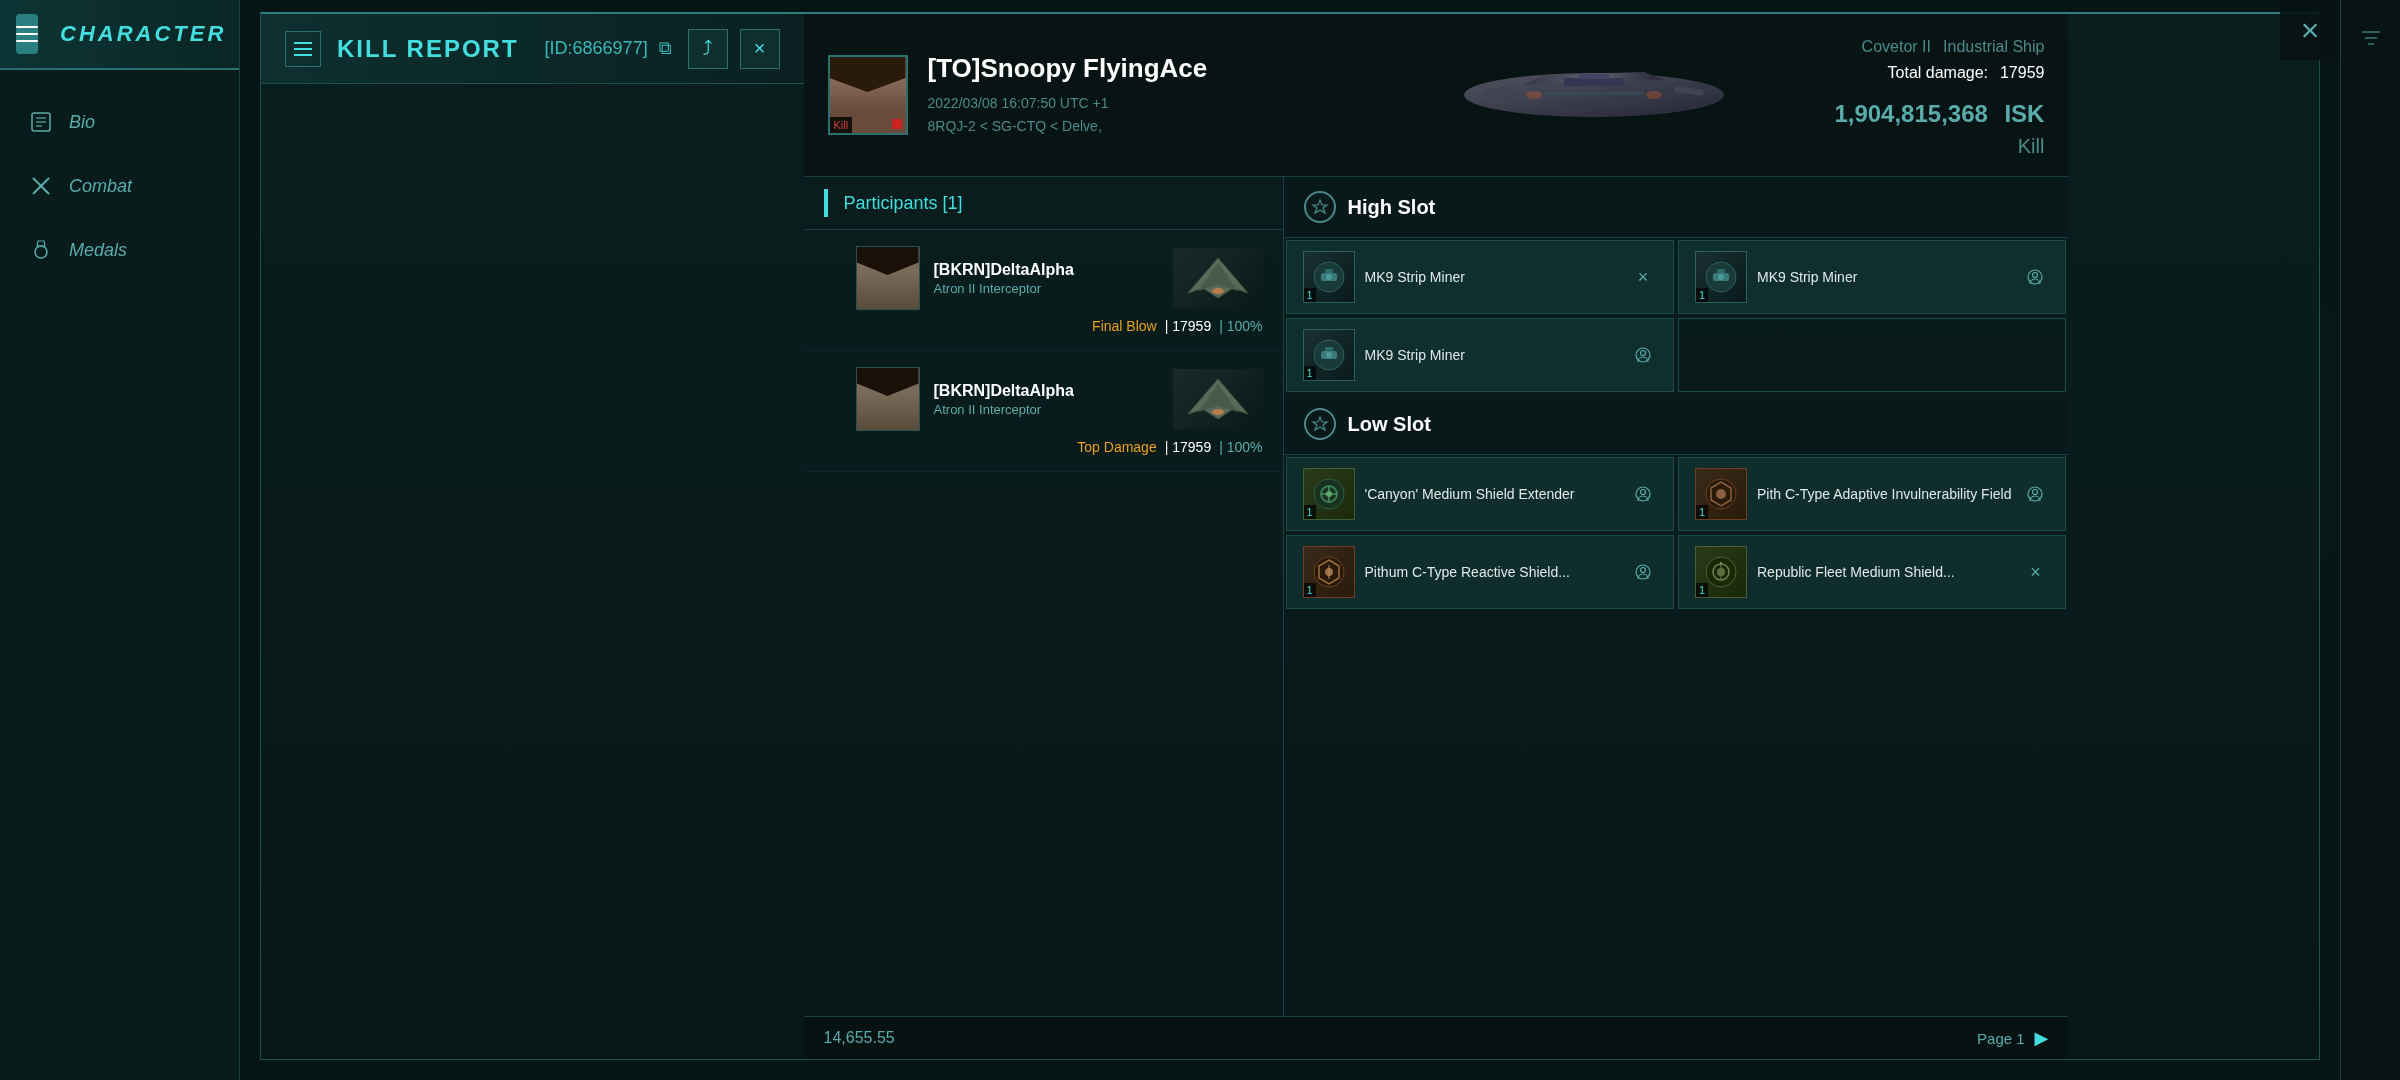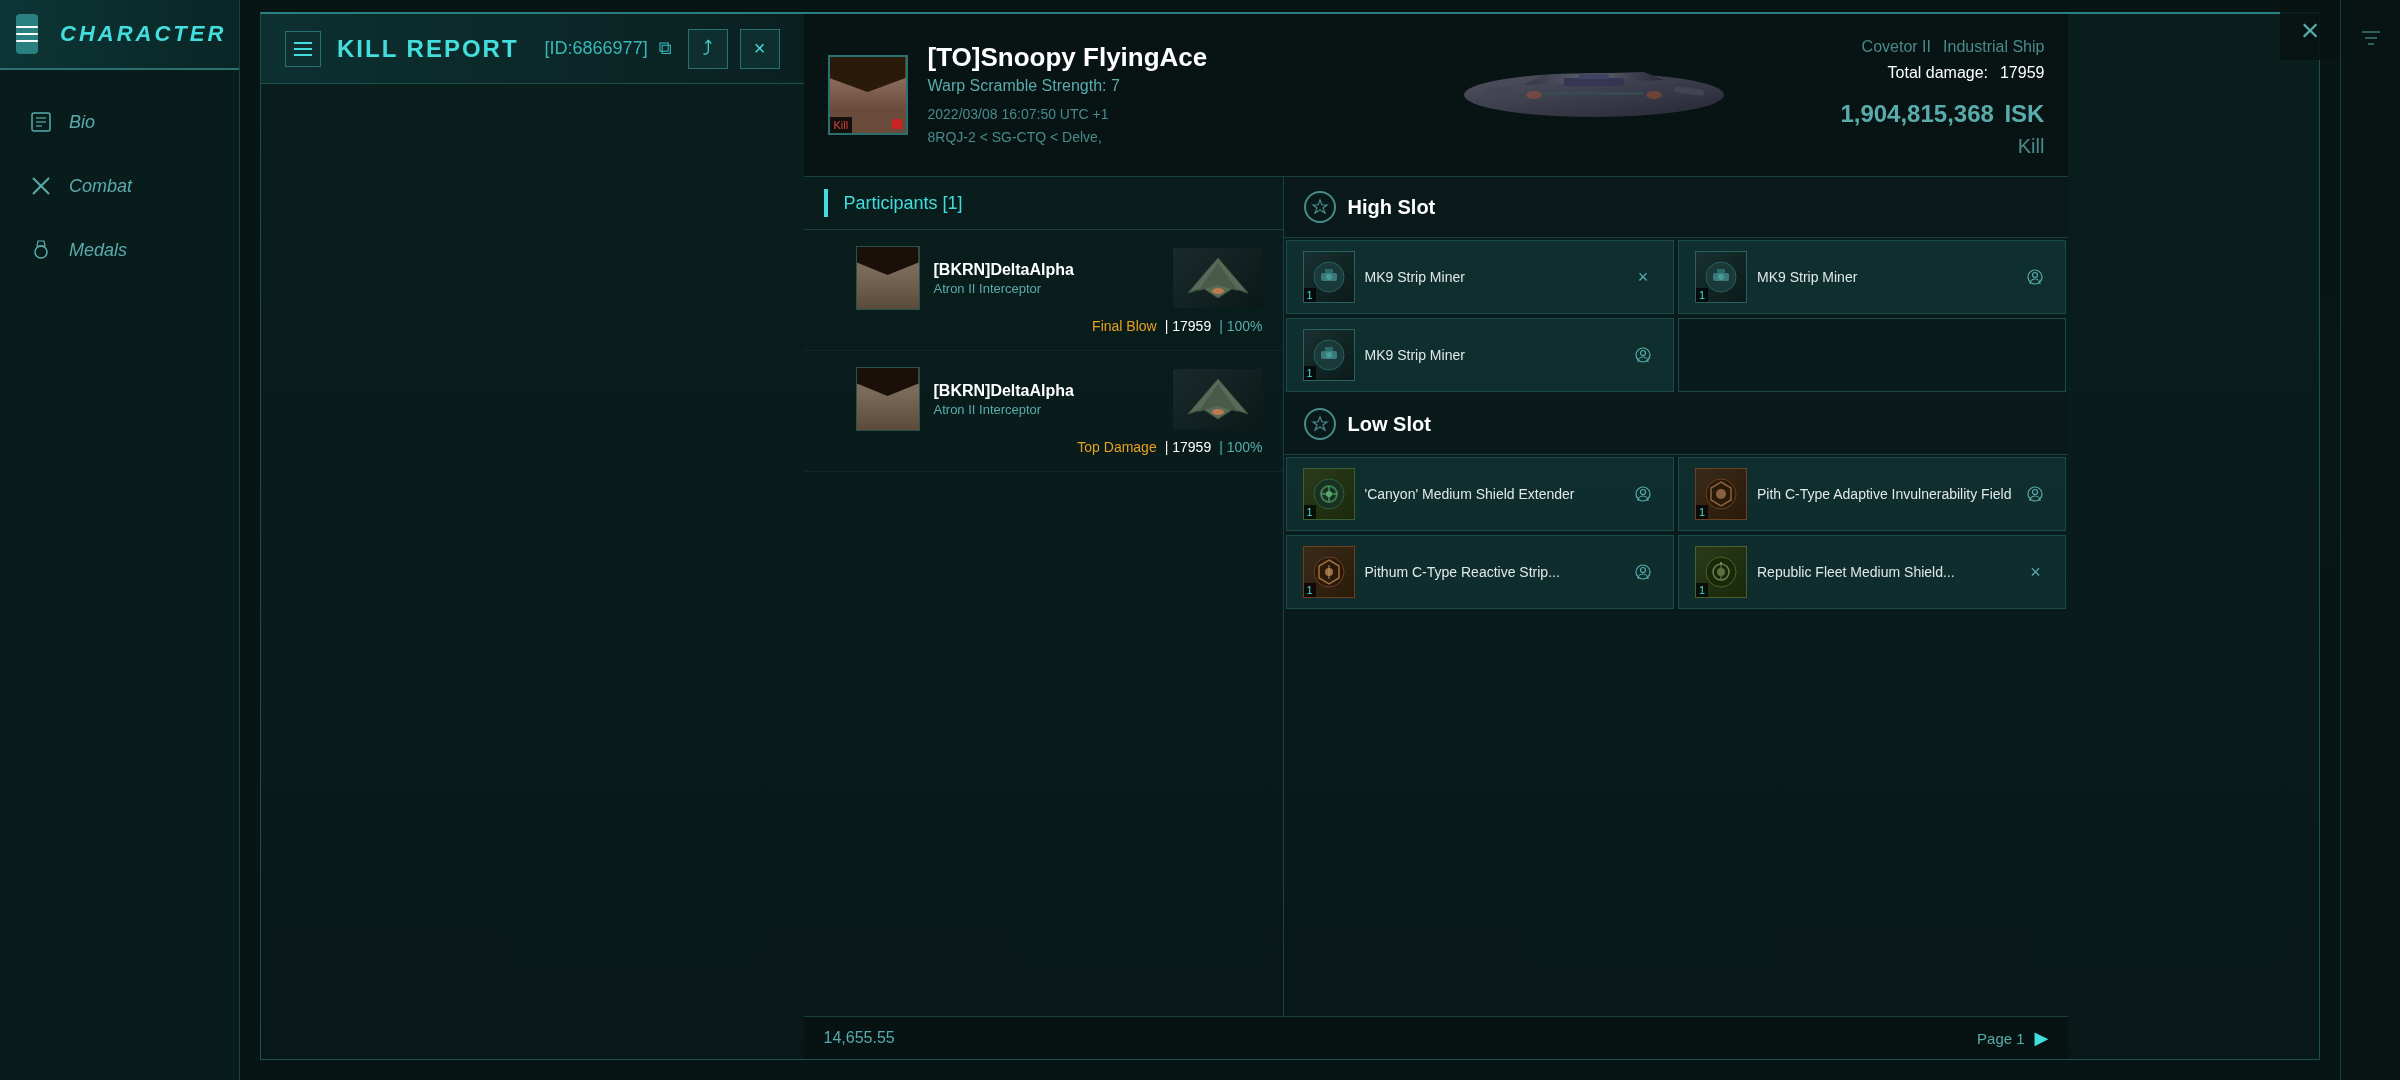--- a/index.html
+++ b/index.html
@@ -269,20 +269,21 @@
 
     .kr-isk-value {
       color: #e8a020;
       font-size: 38px;
       font-weight: bold;
       margin-top: 6px;
     }
     .kr-isk-value span {
       color: #5aacac;
       font-size: 24px;
+      margin-left: 6px;
     }
 
     .kr-kill-badge {
       color: #4a8a8a;
       font-size: 20px;
       margin-top: 4px;
     }
 
     
     .kr-body {
@@ -628,21 +629,20 @@
         <div class="kr-avatar">
           <div class="avatar-face">
             <div class="avatar-hair"></div>
           </div>
           <div class="avatar-red-dot"></div>
           <div class="avatar-kill-label">Kill</div>
         </div>
 
         <div class="kr-pilot-info">
           <div class="kr-pilot-name">[TO]Snoopy FlyingAce</div>
-          <div class="kr-pilot-sub">Warp Scramble Strength: 7</div>
           <div class="kr-date-loc">
             <div>2022/03/08 16:07:50 UTC +1</div>
             <div>8RQJ-2 &lt; SG-CTQ &lt; Delve,</div>
           </div>
         </div>
 
         <div class="kr-ship-image">
           <svg class="ship-silhouette" width="300" height="130" viewBox="0 0 300 130">
 
             <defs>
@@ -884,21 +884,21 @@
             <div class="slot-item">
               <div class="slot-item-icon" style="background: linear-gradient(135deg, #3a2a1a, #2a1a0a); border-color:#6a4020;">
                 <svg width="36" height="36" viewBox="0 0 36 36" fill="none">
                   <circle cx="18" cy="18" r="15" fill="#2a1808" stroke="#6a4020" stroke-width="1"></circle>
                   <polygon points="18,6 28,12 28,24 18,30 8,24 8,12" stroke="#9a7040" stroke-width="1.5" fill="none"></polygon>
                   <circle cx="18" cy="18" r="4" fill="#9a7040"></circle>
                   <line x1="18" y1="11" x2="18" y2="25" stroke="#ba9060" stroke-width="1"></line>
                 </svg>
                 <span class="slot-item-count">1</span>
               </div>
-              <span class="slot-item-name">Pithum C-Type Reactive Strip...</span>
+              <span class="slot-item-name">Pithum C-Type Reactive Shield...</span>
               <div class="slot-item-action">
                 <svg width="18" height="18" viewBox="0 0 18 18" fill="none">
                   <circle cx="9" cy="9" r="7" stroke="#5aacac" stroke-width="1.2"></circle>
                   <circle cx="9" cy="7" r="2.5" stroke="#5aacac" stroke-width="1.2"></circle>
                   <path d="M4 16c0-2.8 2.2-5 5-5s5 2.2 5 5" stroke="#5aacac" stroke-width="1.2"></path>
                 </svg>
               </div>
             </div>
 
             <div class="slot-item">

